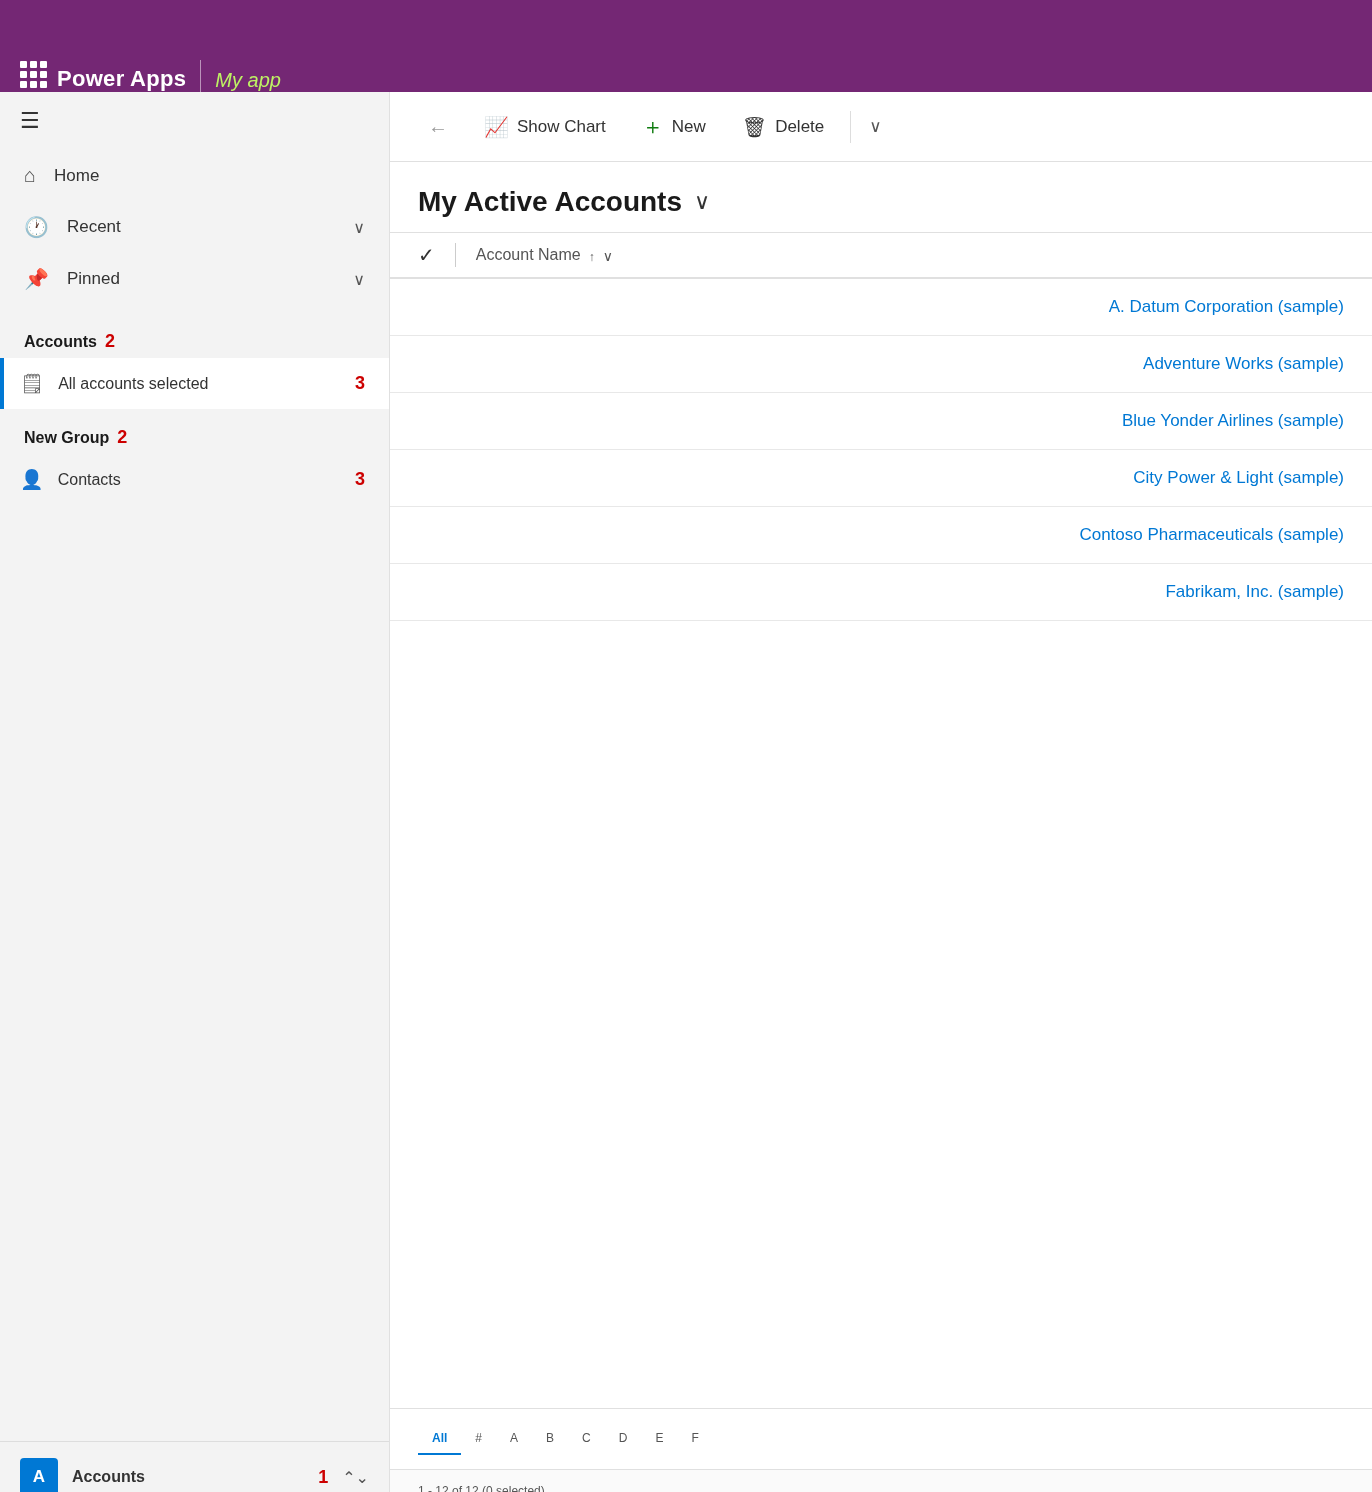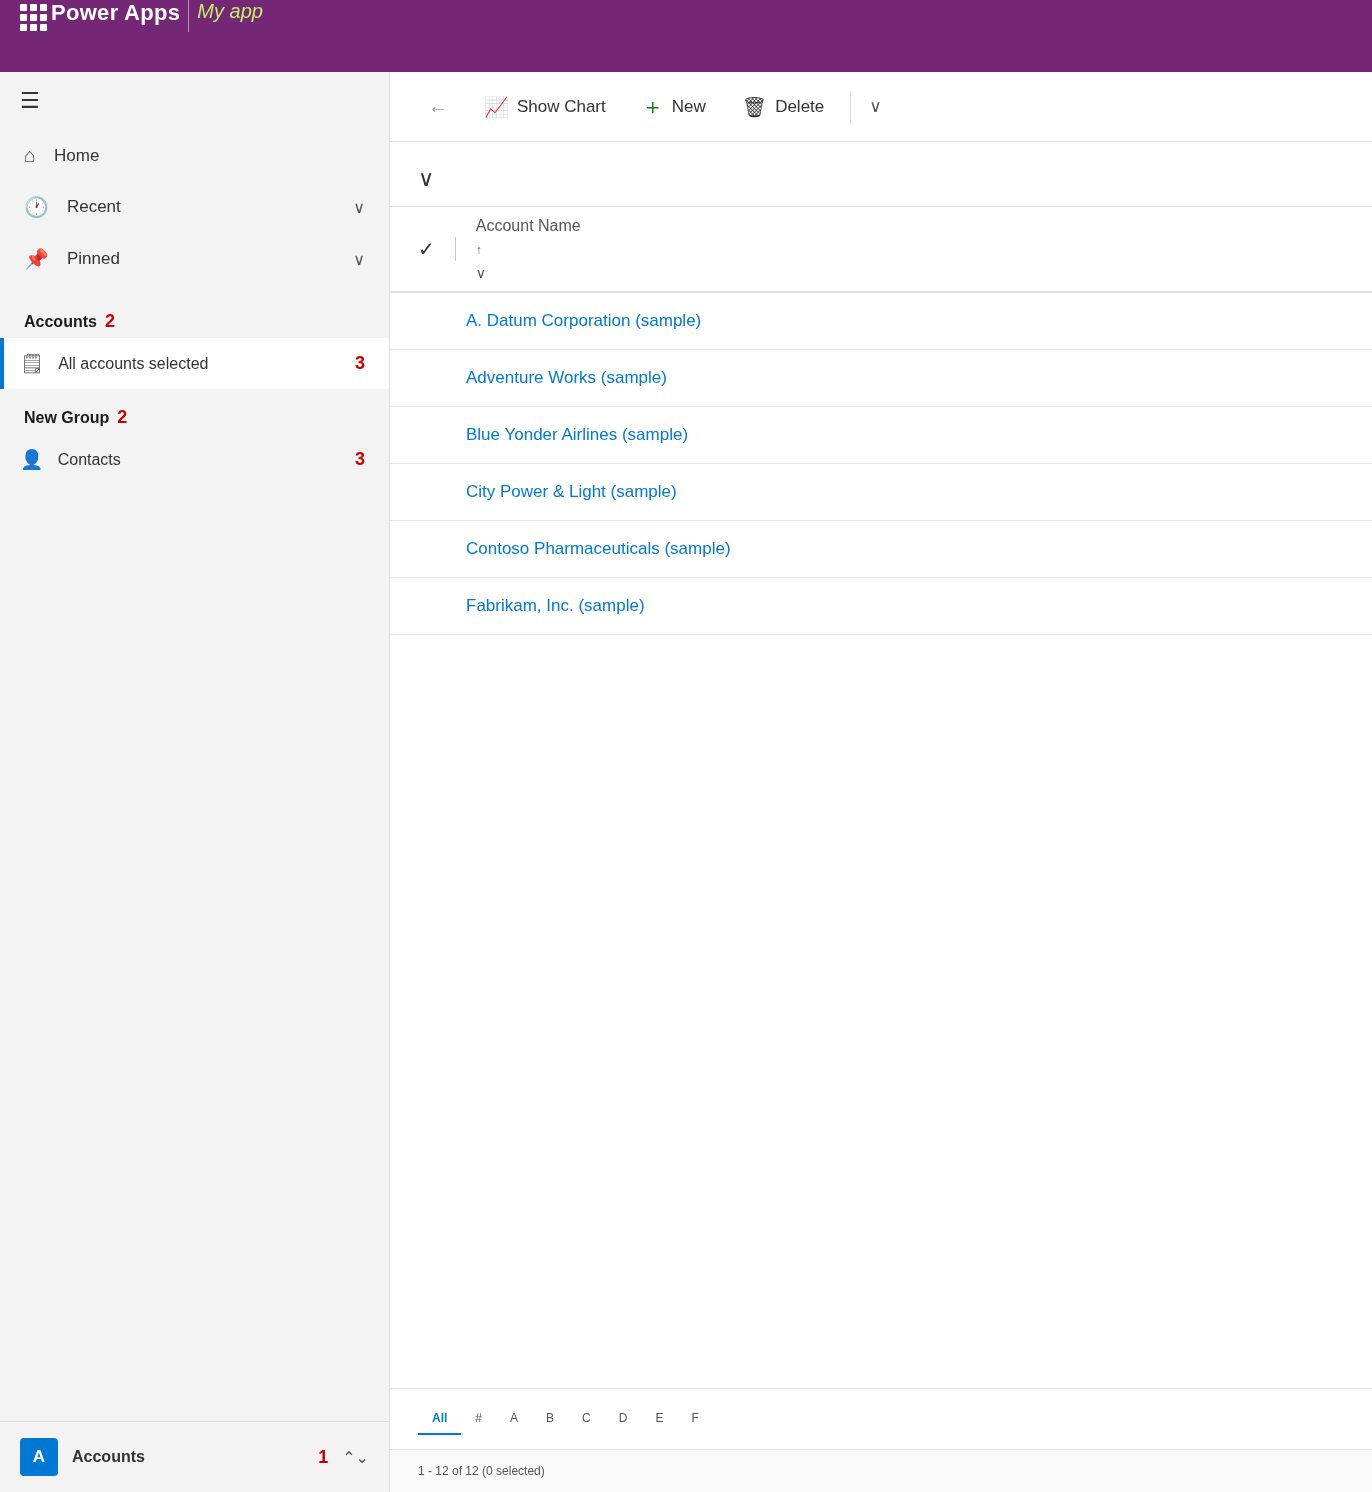--- a/index.html
+++ b/index.html
@@ -1,25 +1,25 @@
 <!DOCTYPE html>
 <html><head>
   <meta charset="utf-8">
   <style>
     * { box-sizing: border-box; margin: 0; padding: 0; }
     body { font-family: 'Segoe UI', Arial, sans-serif; background: #f3f3f3; width: 1372px; min-height: 1492px; overflow-x: hidden; }
 
     
     .top-header {
       background: #742774;
-      height: 72px;
-      display: flex;
-      align-items: flex-start;
+      height: 92px;
+      display: flex;
+      align-items: flex-end;
       padding: 0 16px;
-      gap: 0;
+      gap: 6px;
     }
     .top-header .grid-icon {
       color: white;
       font-size: 22px;
       cursor: pointer;
       display: grid;
       grid-template-columns: repeat(3, 7px);
       gap: 3px;
       padding: 4px;
     }
@@ -244,39 +244,39 @@
       color: #333;
       cursor: pointer;
       flex-shrink: 0;
     }
     .col-divider {
       width: 1px; height: 24px;
       background: #ccc;
     }
     .col-name {
       display: flex;
-      align-items: flex-start;
+      align-items: flex-end;
       gap: 8px;
       font-size: 16px;
       color: #555;
       cursor: pointer;
-      flex-direction: column;
     }
     .sort-icons { display: flex; flex-direction: column; gap: 1px; }
     .sort-up, .sort-down { font-size: 12px; color: #555; }
 
     
     .table-body { flex: 1; overflow-y: auto; }
     .table-row {
       display: flex;
       align-items: center;
       padding: 18px 28px 18px 76px;
       border-bottom: 1px solid #e8e8e8;
       cursor: pointer;
       font-size: 17px;
+      justify-content: flex-end;
     }
     .row-link {
       color: #0078d4;
       text-decoration: none;
       font-size: 17px;
     }
 
     
     .pagination-bar {
       display: flex;
@@ -411,20 +411,21 @@
       </button>
 
       <div class="toolbar-divider"></div>
 
       <button class="toolbar-btn chevron-btn">
         <span>∨</span>
       </button>
     </div>
 
     <div class="page-title-bar">
+      <span class="page-title-text">My Active Accounts</span>
       <span class="page-title-chevron">∨</span>
     </div>
 
     <div class="table-header">
       <span class="table-checkbox">✓</span>
       <div class="col-divider"></div>
       <div class="col-name">
         <span>Account Name</span>
         <div class="sort-icons">
           <span class="sort-up">↑</span>

